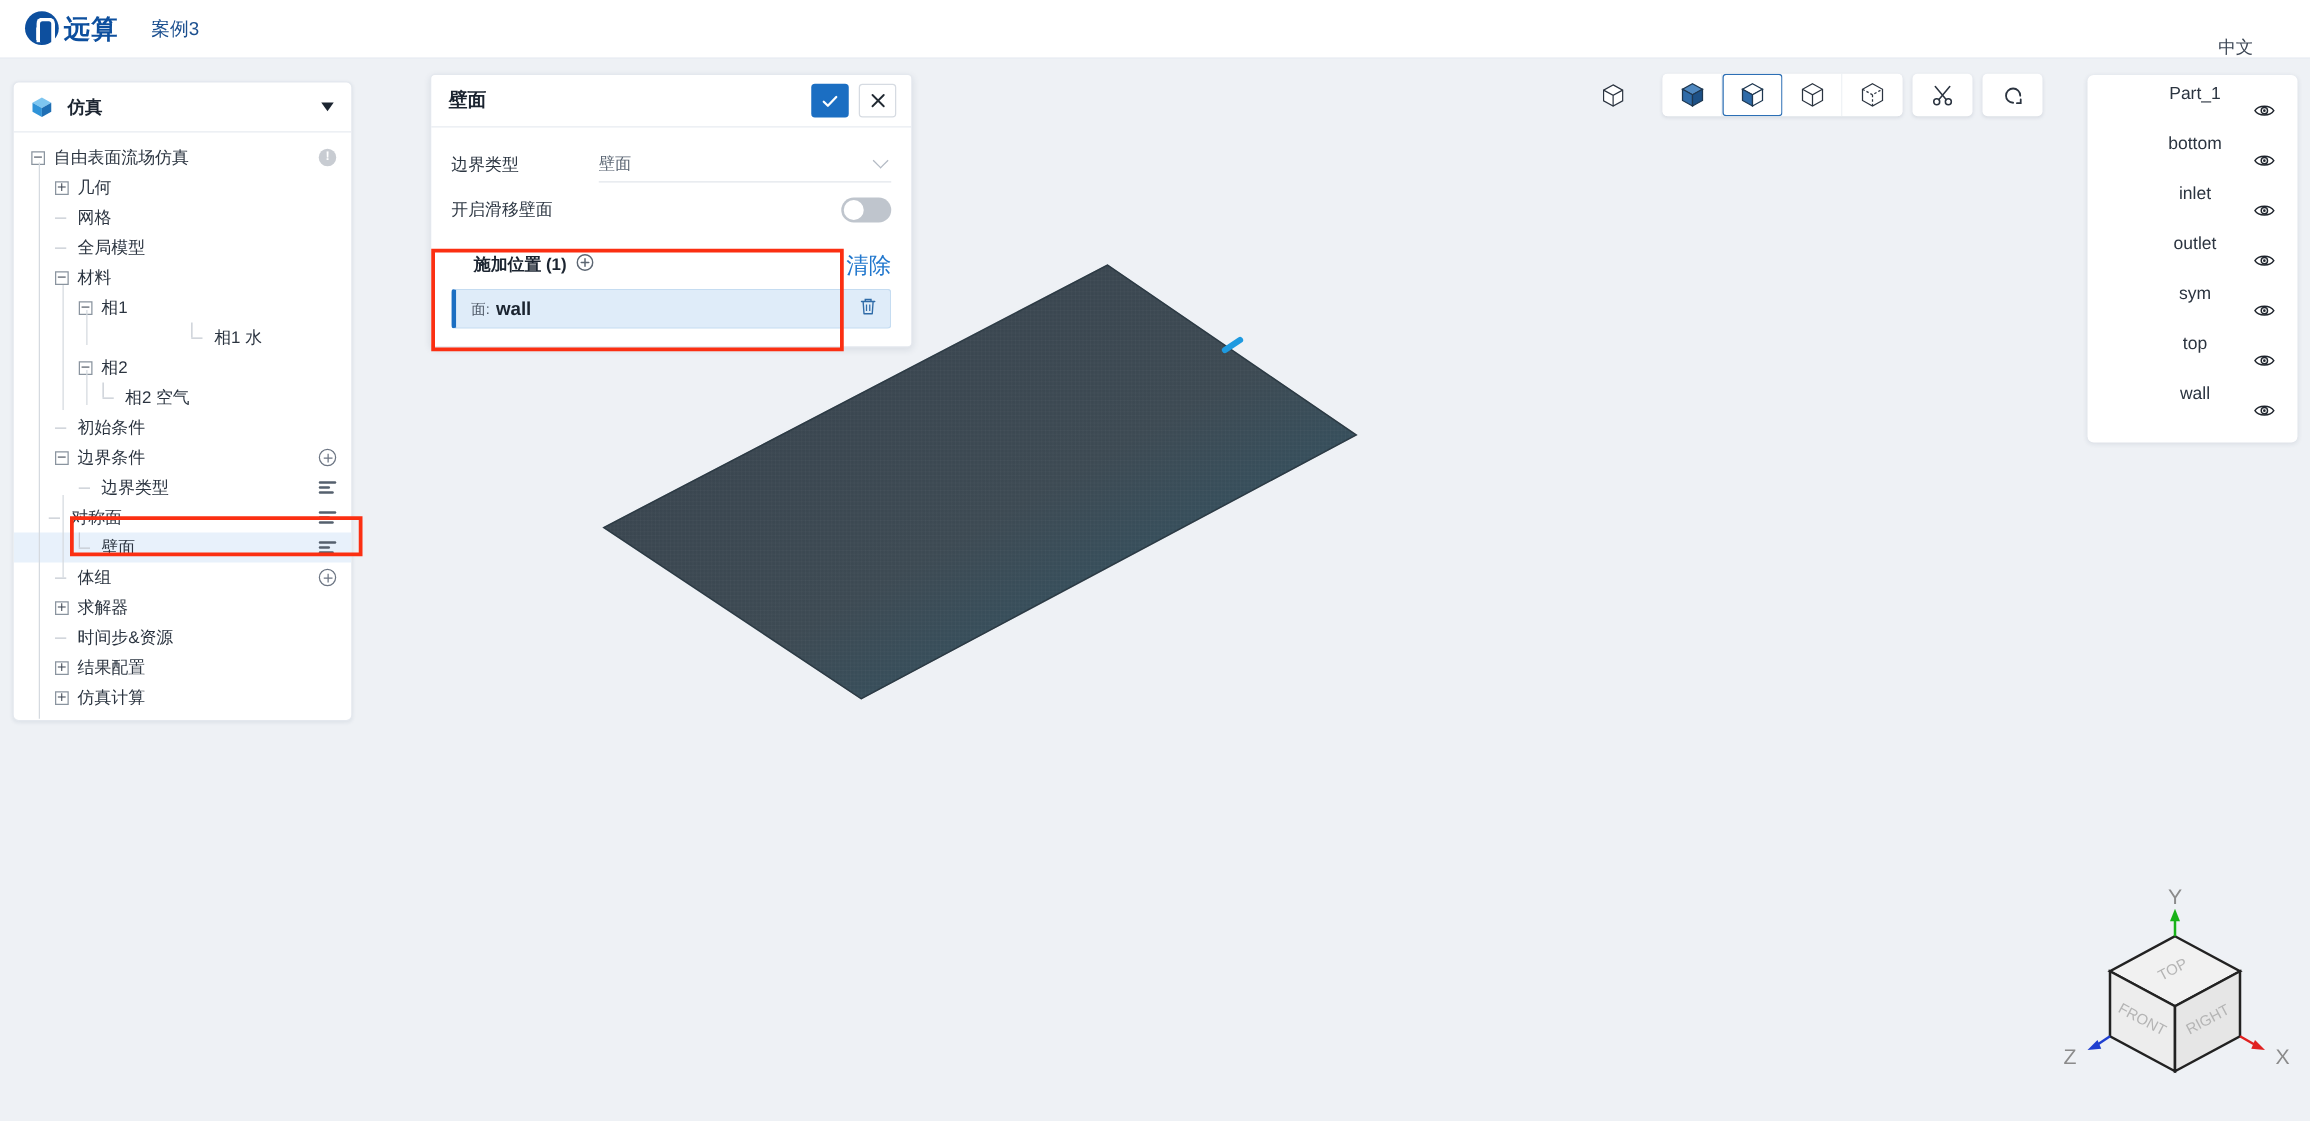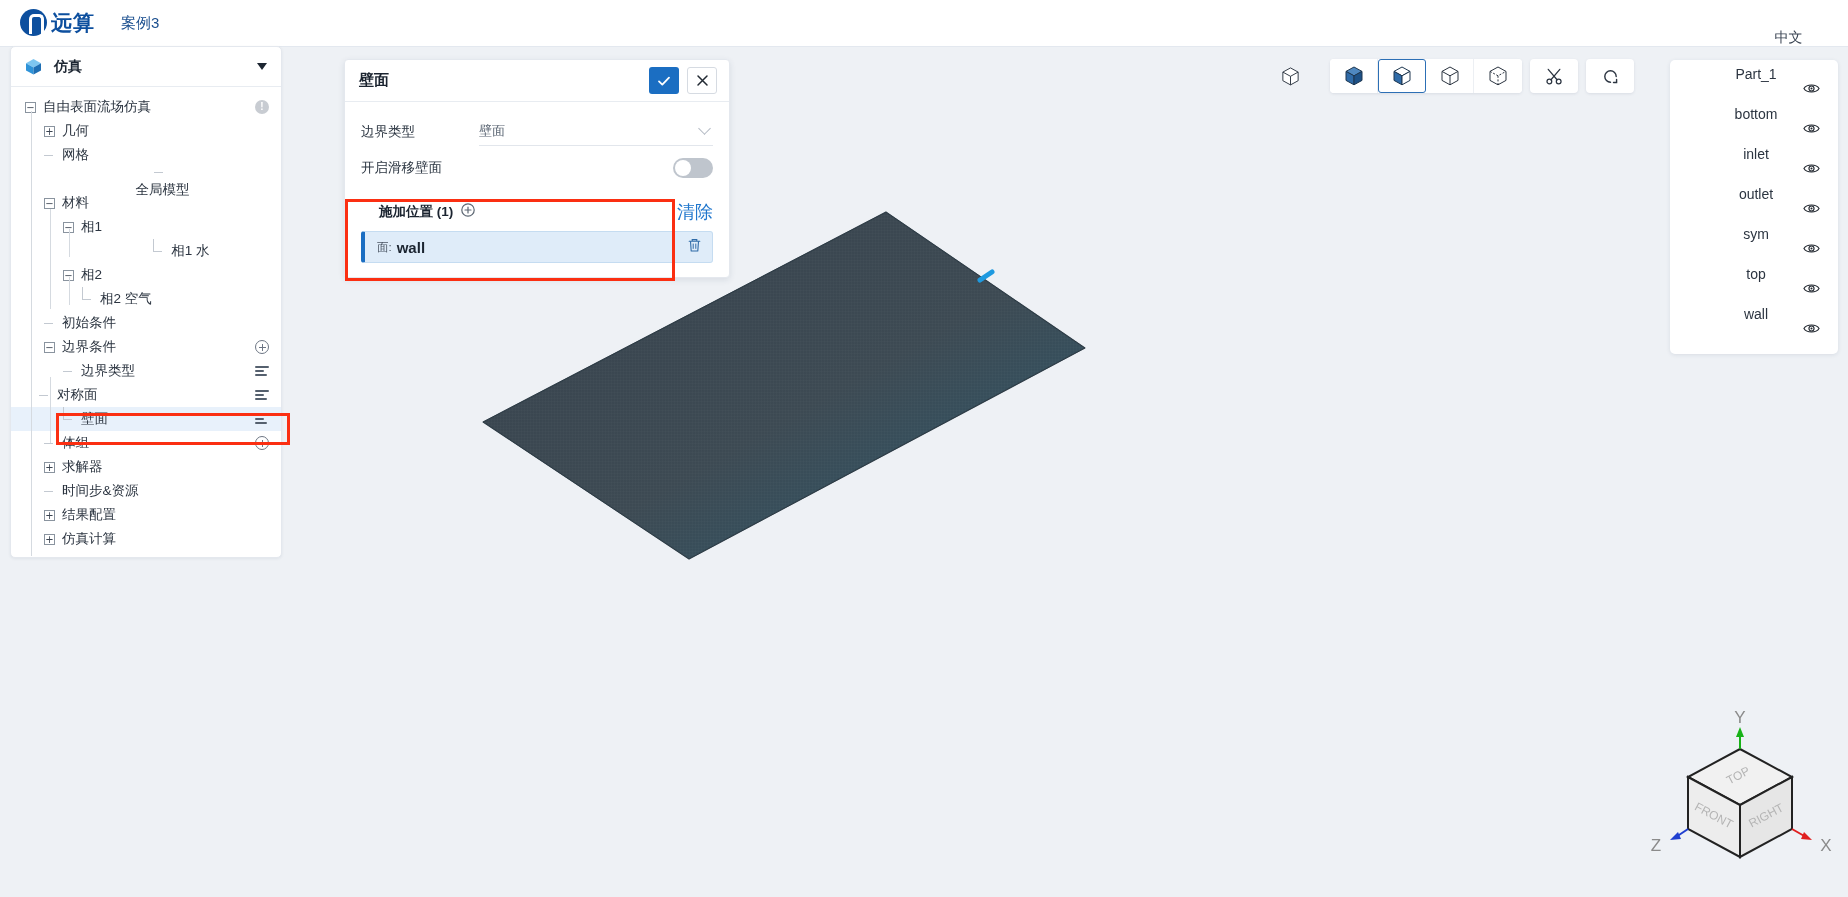--- a/index.html
+++ b/index.html
@@ -56,21 +56,21 @@
   }
   .user-name { display:flex; align-items:center; gap:7px; color:#3b4554; font-size:14px;}
   .lang { color:#3b4554; font-size:14px;margin-top:18px; }
   .caret-blue {
     width:0;height:0;border-left:6px solid transparent;border-right:6px solid transparent;
     border-top:7px solid #2f7fd4;
   }
 
   
   .tree-panel {
-    position:absolute; left:10px; top:46px; width:272px; height:512px;
+    position:absolute; left:10px; top:65px; width:272px; height:512px;
     background:#ffffff; border:1px solid #e4e8ee; border-radius:5px;
     box-shadow: 0 1px 3px rgba(30,50,80,.07);
     overflow:hidden;
   }
   .tree-head {
     height:40px; display:flex; align-items:center; padding:0 14px;
     border-bottom:1px solid #e8ecf1; gap:12px;
   }
   .cube-blue {
     width:17px; height:17px; position:relative; display:inline-block;
@@ -296,21 +296,21 @@
           </span>
         </div>
         <div class="tnode" style="padding-left: 33px;">
           <span class="tgl">+</span>
           <span class="lbl">几何</span>
         </div>
         <div class="tnode" style="padding-left: 33px;">
           <span class="stub"></span>
           <span class="lbl">网格</span>
         </div>
-        <div class="tnode" style="padding-left: 33px; flex-direction: column;">
+        <div class="tnode" style="padding-left: 33px;">
           <span class="stub"></span>
           <span class="lbl">全局模型</span>
         </div>
         <div class="tnode" style="padding-left: 33px;">
           <span class="tgl">−</span>
           <span class="lbl">材料</span>
         </div>
         <div class="tnode" style="padding-left: 52px;">
           <span class="tgl">−</span>
           <span class="lbl">相1</span>

